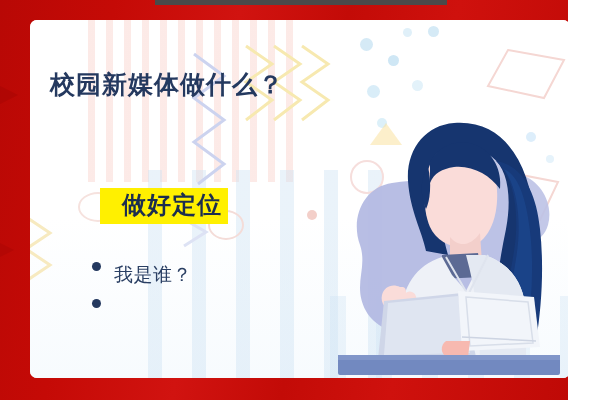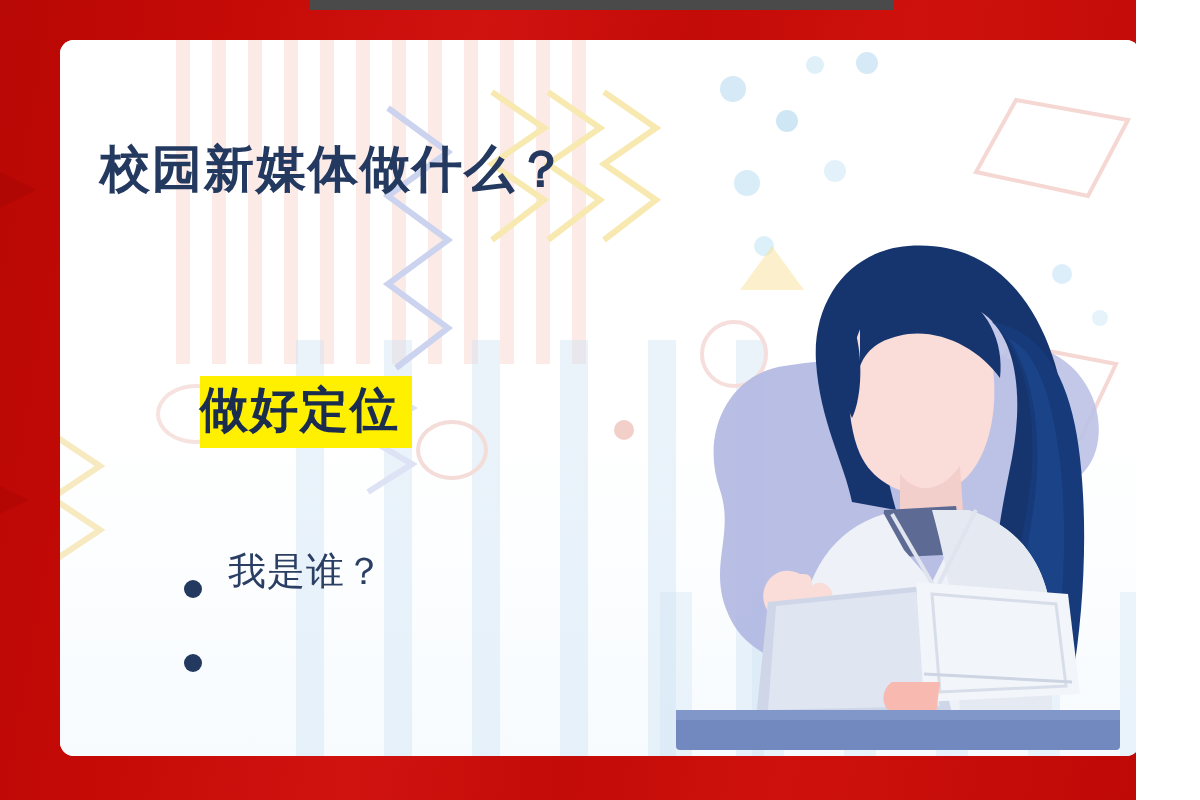--- a/index.html
+++ b/index.html
@@ -137,33 +137,33 @@
     top: 168px;
     z-index: 5;
   }
   .subtitle {
     display: inline-block;
     background: #fff000;
     color: #1b2d4f;
     font-size: 24px;
     font-weight: 700;
     line-height: 1.12;
-    padding: 4px 6px 5px 0;
+    padding: 4px 6px 5px 22px;
     letter-spacing: 1px;
     white-space: nowrap;
   }
   .bullets {
     position: absolute;
     left: 62px;
     top: 242px;
     z-index: 5;
   }
   .bullet-row {
     display: flex;
-    align-items: flex-end;
+    align-items: flex-start;
     height: 37px;
   }
   .bullet-dot {
     width: 9px;
     height: 9px;
     border-radius: 50%;
     background: #24395f;
     margin-right: 13px;
     flex: none;
   }

